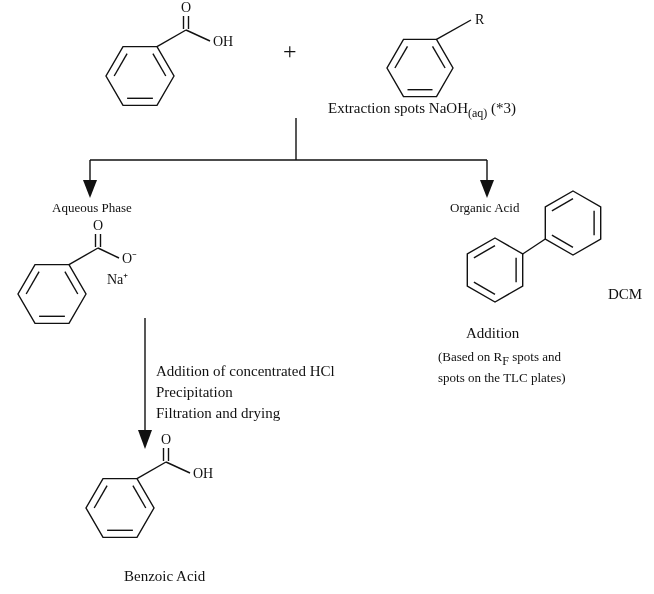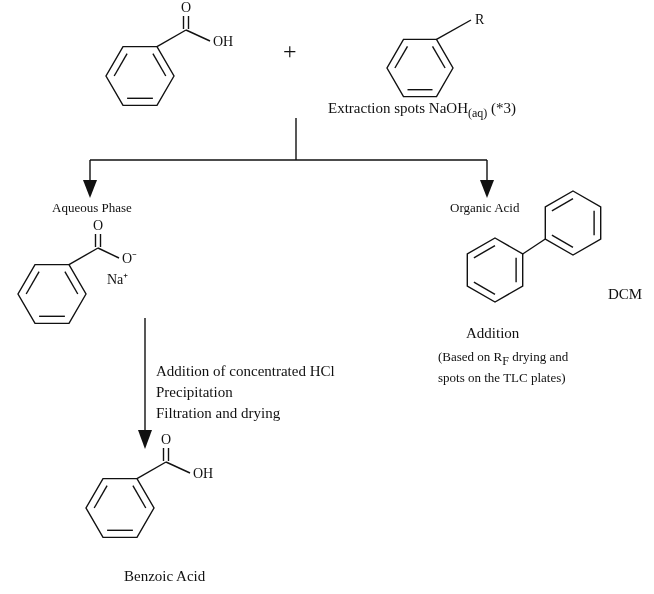--- a/index.html
+++ b/index.html
@@ -98,21 +98,21 @@
       <line class="bond" x1="125" y1="72.3" x2="103.9" y2="60.2"></line>
       <line class="bond" x1="103.9" y1="35.8" x2="125" y2="23.7"></line>
       <line class="bond" x1="74.7" y1="79" x2="97.3" y2="64"></line>
     </svg>
   </div>
 
   <div class="abs lbl" style="left:584px;top:286px;margin-left:24px;">DCM</div>
 
   <div class="abs lbl" style="left:466px;top:325px;">Addition</div>
   <div class="abs small textblock" style="left:438px;top:348px;">
-    <div><span>(Based on R</span><sub>F</sub><span> drying and</span></div>
+    <div><span>(Based on R</span><sub>F</sub><span> spots and</span></div>
     <div>spots on the TLC plates)</div>
   </div>
 
   <div class="abs lbl textblock" style="left:156px;top:322px;margin-top:39px;">
     <div>Addition of concentrated HCl</div>
     <div>Precipitation</div>
     <div>Filtration and drying</div>
   </div>
 
   <div class="abs" style="left:68px;top:432px;">

